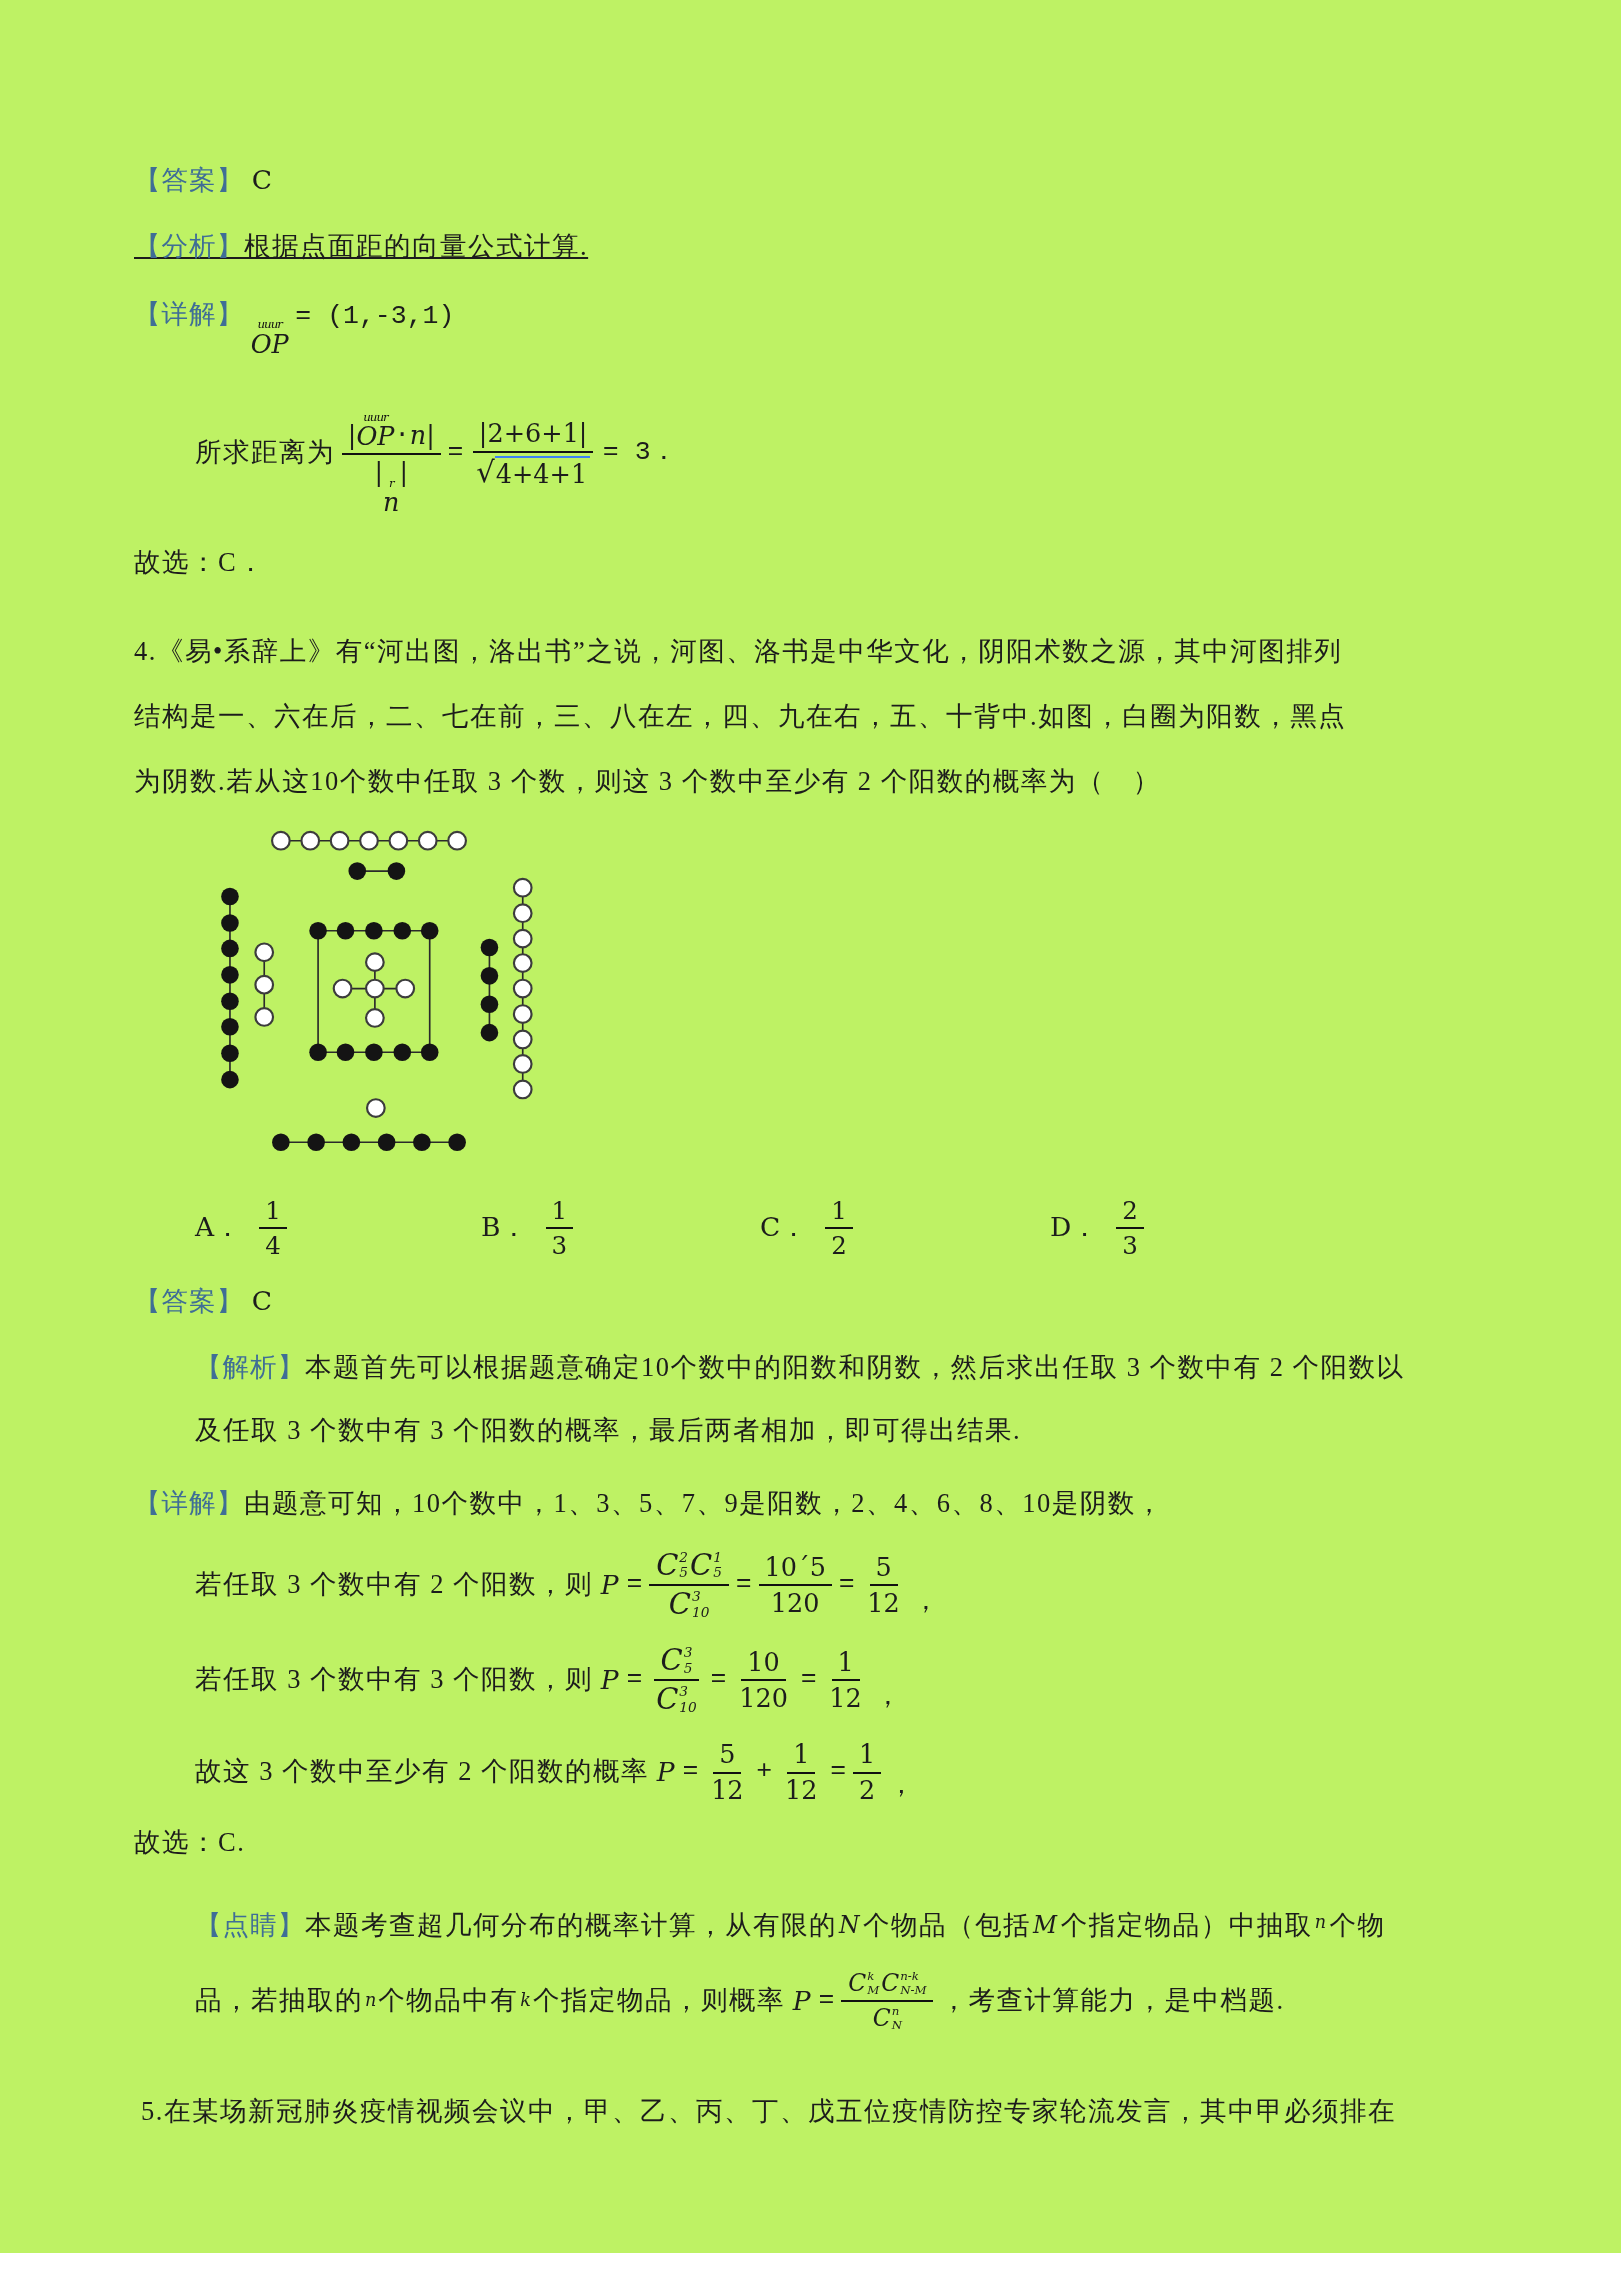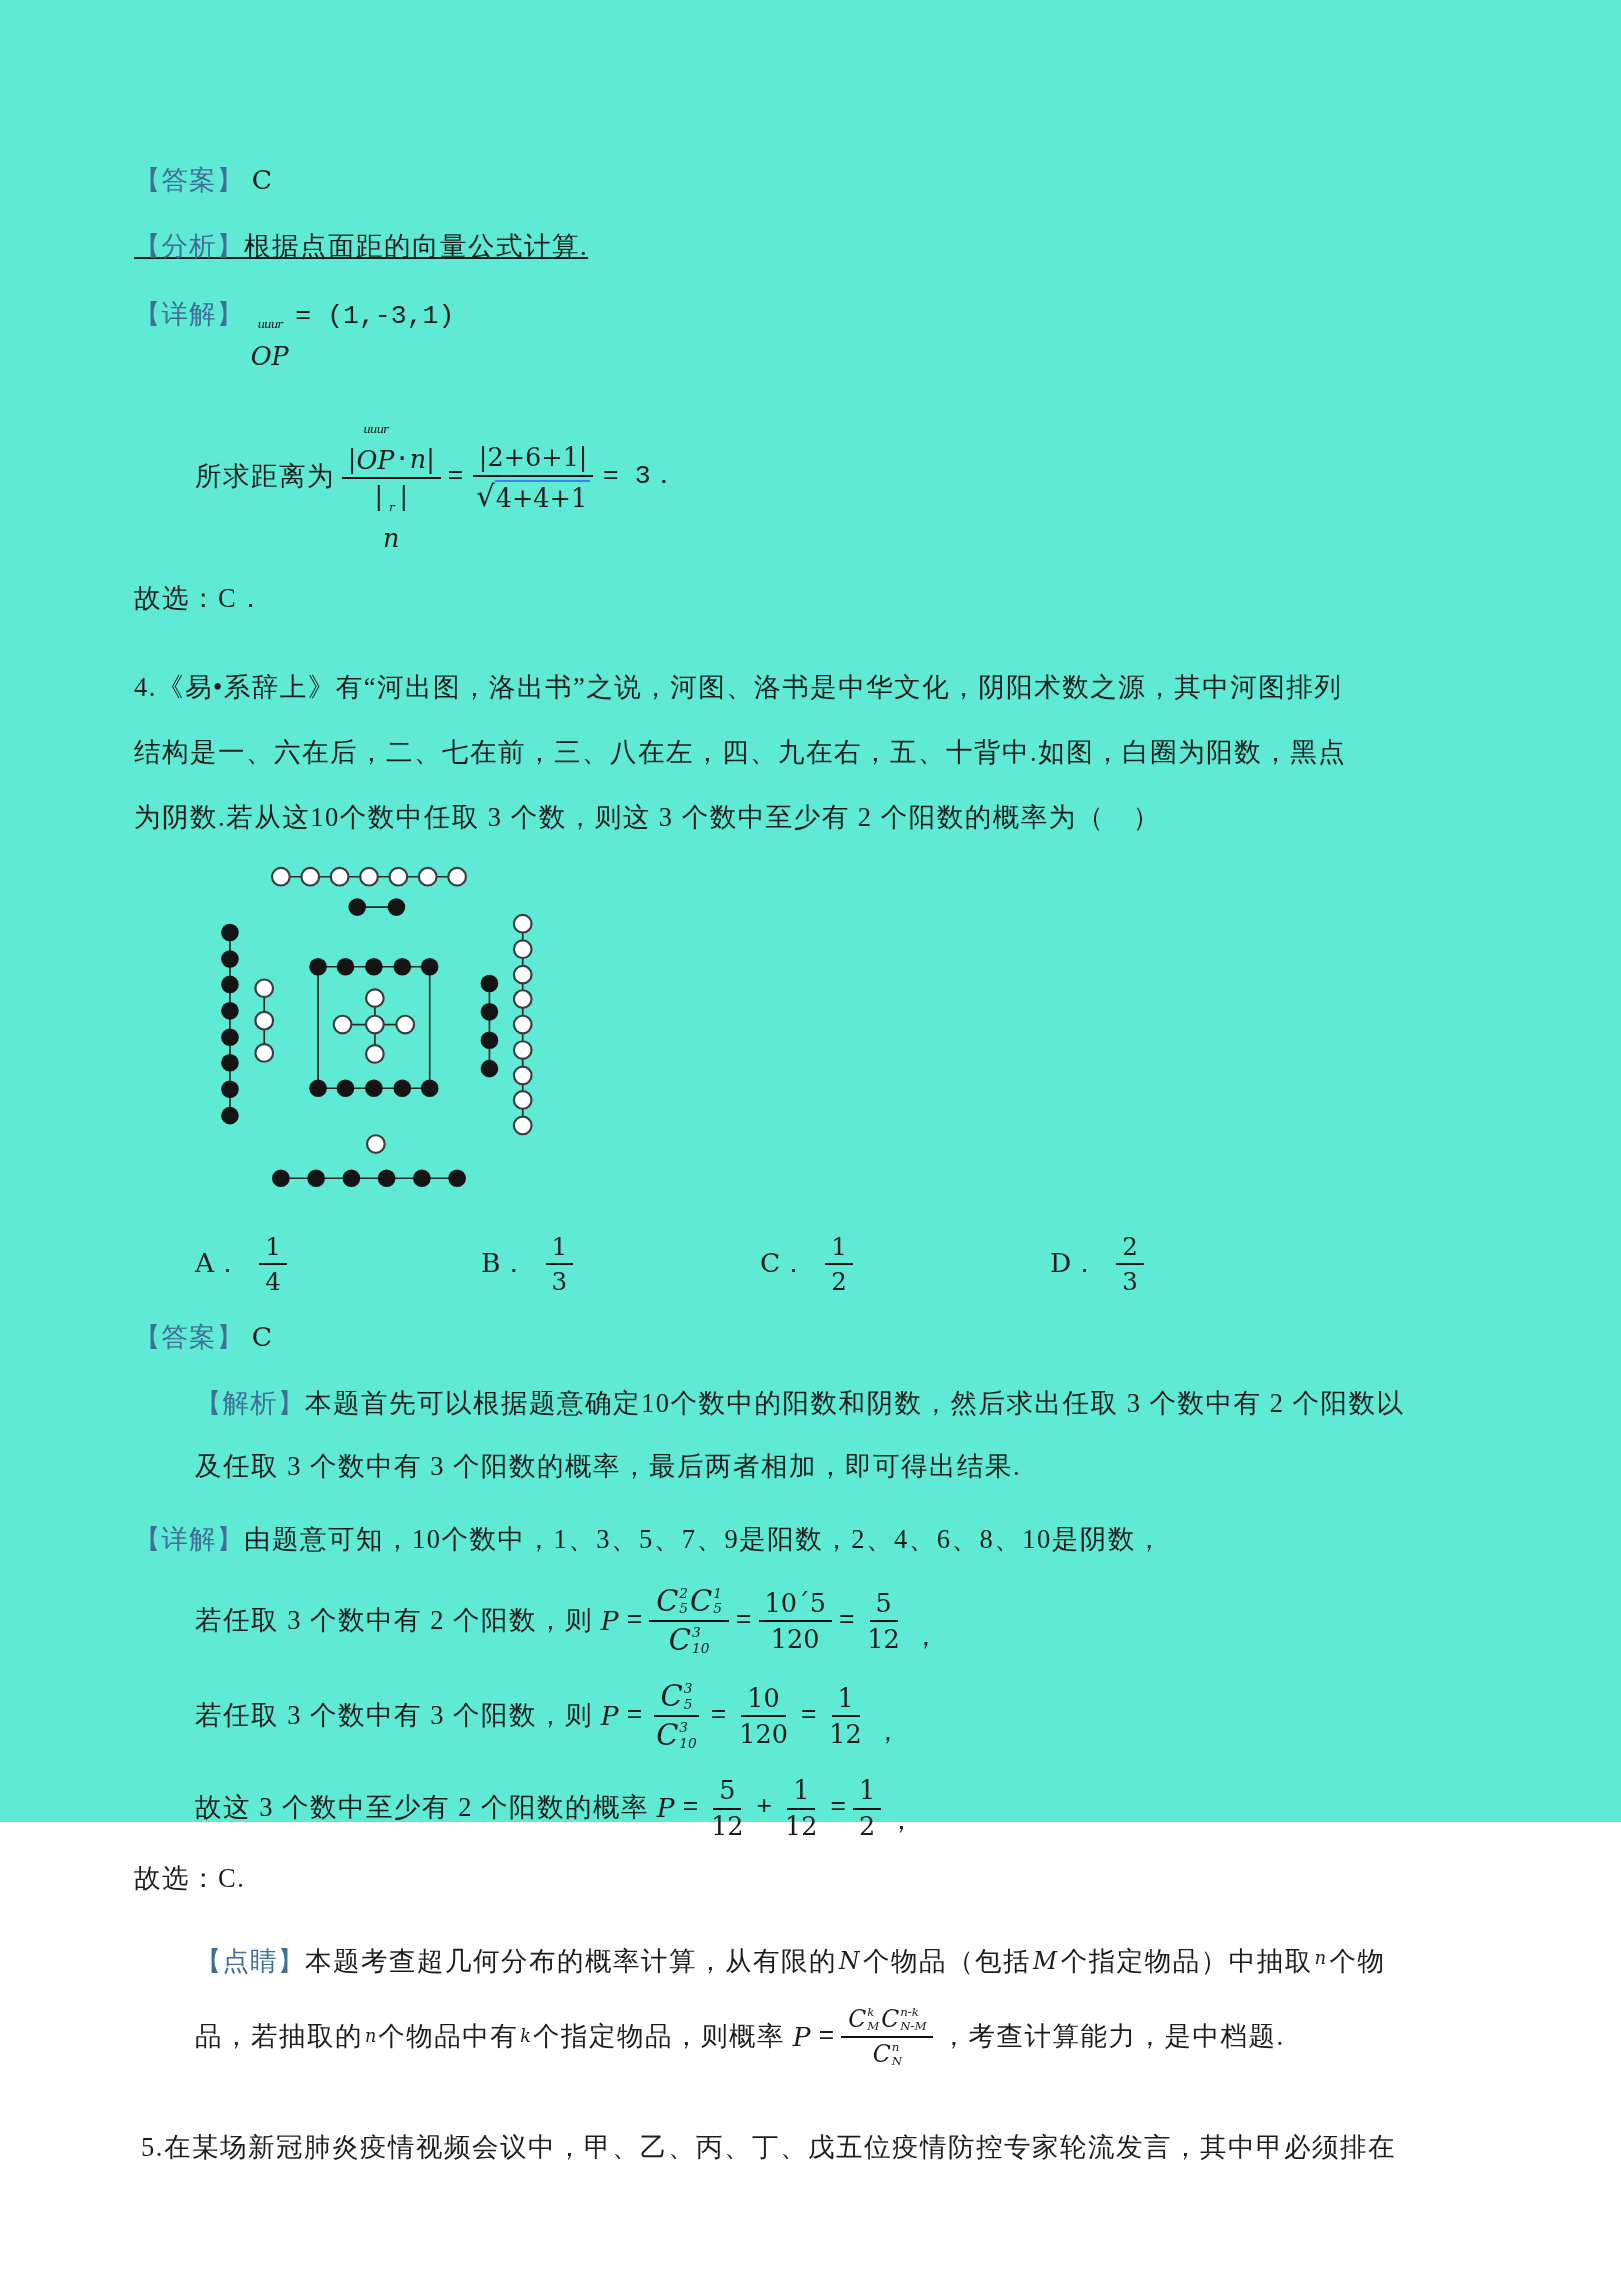--- a/index.html
+++ b/index.html
@@ -1,19 +1,19 @@
 <!DOCTYPE html>
 <html style="--lbl: #3f6e96;"><head>
 <meta charset="utf-8">
 <style>
   html,body{margin:0;padding:0;background:#ffffff;}
   body{width:1621px;height:2294px;overflow:hidden;
        font-family:"Liberation Serif","DejaVu Serif",serif;
        color:#1c1c1c;font-size:26.5px;}
-  .page{box-sizing:border-box;width:1621px;height:1822px;padding:160px 69px 0 134px;background:#5eead4;}
+  .page{box-sizing:border-box;width:1621px;height:2253px;padding:160px 69px 0 134px;background:#bef264;}
   .lbl{color:var(--lbl,#3f6e96);letter-spacing:1px;}
   .ind{margin-left:61px;}
   p{margin:0;}
   .line{line-height:39px;margin:0;}
   .cjk{letter-spacing:1.5px;}
   .mi{font-family:"DejaVu Serif","Liberation Serif",serif;font-style:italic;}
   .mo{font-family:Liberation Mono, monospace;font-style:normal;}
   
   .blk-analysis{margin-top:26.5px;text-decoration:underline;}
   .blk-detail{margin-top:29px;}
@@ -47,21 +47,21 @@
   
   .cns{display:inline-flex;align-items:center;margin:0 1px;}
   .cns .cbase{font-family:"DejaVu Serif",serif;font-style:italic;font-size:29px;line-height:1;}
   .cns .cscr{display:inline-flex;flex-direction:column;align-items:flex-start;
              font-family:"DejaVu Serif",serif;font-style:italic;font-size:13.7px;line-height:1.15;margin-left:1px;}
   .sm .cbase{font-size:23.5px;}
   .sm .cscr{font-size:11.8px;}
   
   .vec{display:inline-flex;flex-direction:column;align-items:center;line-height:1;vertical-align:-5.9px;}
   .vec .arr{font-size:11.8px;letter-spacing:-1px;height:12.7px;font-family:"DejaVu Serif",serif;font-style:italic;color:#111;margin-top:20px;}
-  .vec .vb{font-family:"DejaVu Serif",serif;font-style:italic;font-size:25.5px;margin-top:12px;}
+  .vec .vb{font-family:"DejaVu Serif",serif;font-style:italic;font-size:25.5px;}
   .bar{font-size:25.5px;font-family:"DejaVu Serif",serif;}
   
   .sqrt{display:inline-flex;align-items:flex-start;}
   .sqrt .rad{font-size:29px;line-height:1;transform:translateY(2px);}
   .sqrt .arg{border-top:2px solid #3b82f6;padding:2px 2.9px 0 1px;}
   
   .options{display:flex;align-items:center;margin-left:61px;}
   .opt{display:flex;align-items:center;}
   .opt .olabel{font-family:"DejaVu Serif",serif;margin-right:11.8px;}
   .opt-a{width:286px;}.opt-b{width:279px;}.opt-c{width:290px;}

